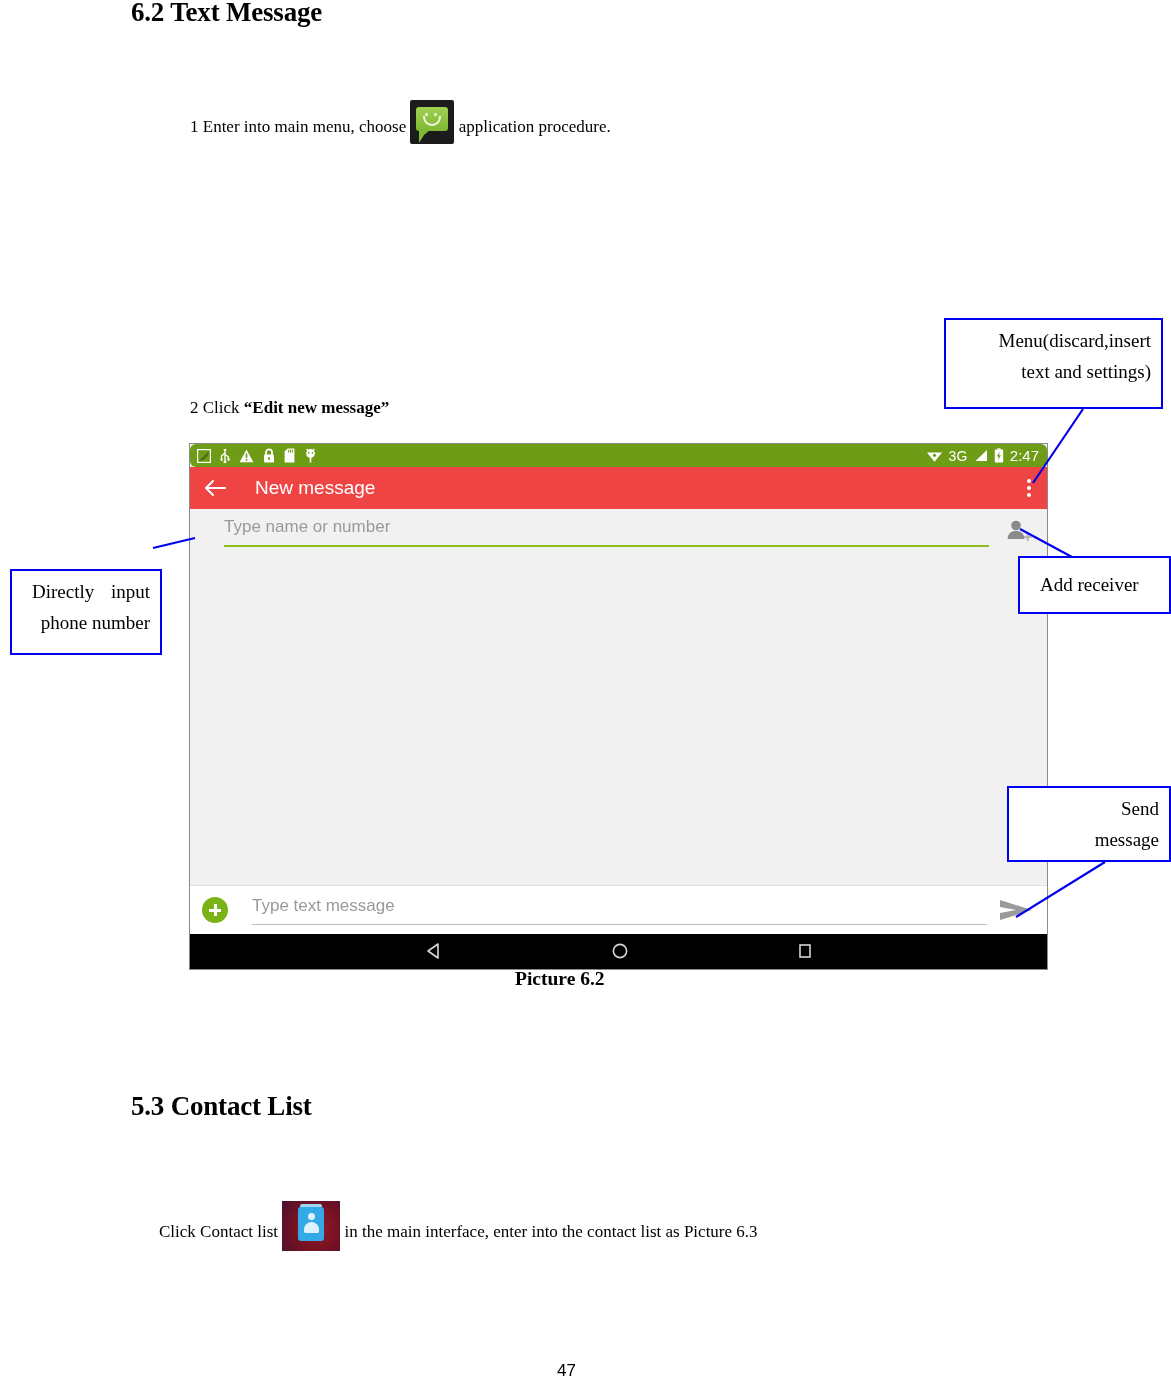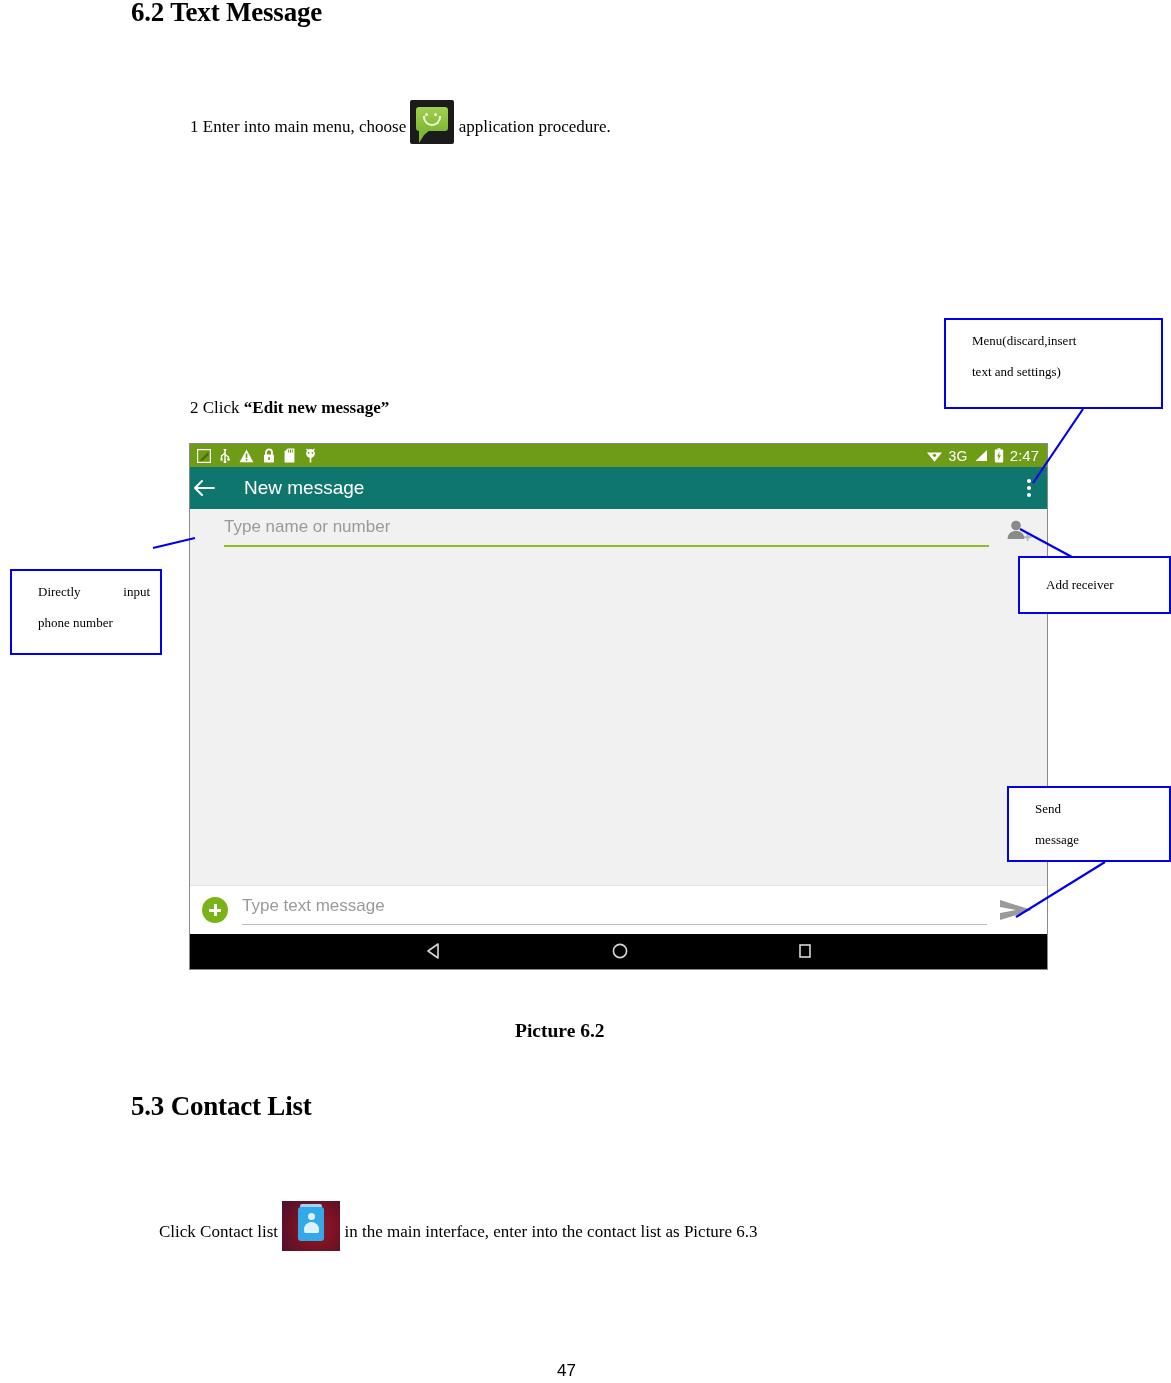--- a/index.html
+++ b/index.html
@@ -128,31 +128,32 @@
     font-family: "Liberation Sans", sans-serif;
     overflow: hidden;
   }
   .statusbar {
     height: 23px;
     background: #6f9c16;
     display: flex;
     align-items: center;
     padding: 0 8px 0 7px;
     box-sizing: border-box;
+    border-radius: 6px;
   }
   .sb-left { display: flex; align-items: center; gap: 9px; flex: 1; }
   .sb-right { display: flex; align-items: center; gap: 6px; color: #ffffff; font-size: 14px; }
   .sbi { display: block; }
 
   .appbar {
     height: 42px;
-    background: #0f766e;
+    background: #ef4444;
     display: flex;
     align-items: center;
-    padding: 0 16px 0 2px;
+    padding: 0 16px 0 13px;
     box-sizing: border-box;
   }
   .appbar .title {
     color: #ffffff;
     font-size: 19px;
     margin-left: 28px;
     font-family: "Liberation Sans", sans-serif;
   }
   .appbar .spacer { flex: 1; }
   .kebab { display: flex; flex-direction: column; gap: 3px; align-items: center; cursor: pointer; }
@@ -198,21 +199,21 @@
     position: relative; flex: none;
     cursor: pointer;
   }
   .plus-btn::before, .plus-btn::after {
     content: ""; position: absolute; background: #fff;
   }
   .plus-btn::before { left: 7px; top: 11.5px; width: 12px; height: 3px; }
   .plus-btn::after  { top: 7px; left: 11.5px; height: 12px; width: 3px; }
   .compose-input {
     flex: 1;
-    margin: 0 12px 0 14px;
+    margin: 0 12px 0 24px;
     color: #9a9a9a;
     font-size: 17px;
     padding-bottom: 8px;
     border-bottom: 1px solid #bdbdbd;
   }
   .send-btn { width: 34px; height: 28px; flex: none; cursor: pointer; }
 
   .navbar {
     height: 37px;
     background: #000000;
@@ -223,24 +224,25 @@
     box-sizing: border-box;
   }
   .navbtn { cursor: pointer; }
 
   
   .callout {
     border: 2px solid #0000ee;
     background: #ffffff;
     box-sizing: border-box;
     font-family: "Liberation Serif", serif;
-    font-size: 13px;
+    font-size: 19px;
     line-height: 31px;
-    padding: 5px 10px 6px 26px;
+    padding: 5px 10px 6px 20px;
     z-index: 20;
+    text-align: right;
   }
   .callout .just {
     display: flex;
     justify-content: space-between;
   }
   .lines-svg {
     left: 0; top: 0; width: 1171px; height: 1383px;
     pointer-events: none;
     z-index: 15;
   }
@@ -419,21 +421,21 @@
 
 <div class="abs callout" style="left:1018px; top:556px; width:153px; height:58px; display:flex; align-items:center;">
   <span>Add receiver</span>
 </div>
 
 <div class="abs callout" style="left:1007px; top:786px; width:164px; height:76px;">
   <div>Send</div>
   <div>message</div>
 </div>
 
-<div class="abs caption" style="left:515px; top:1020px;">Picture 6.2</div>
+<div class="abs caption" style="left:515px; top:968px;">Picture 6.2</div>
 
 <div class="abs h-sec" style="left:131px; top:1091px;">5.3 Contact List</div>
 
 <div class="abs body-line" style="left:131px; top:1201px;margin-left:28px;">
   <span>Click Contact list</span>
   <span class="contact-icon">
     <span class="cardtop"></span>
     <span class="card"></span>
     <span class="head"></span>
     <span class="body"></span>

